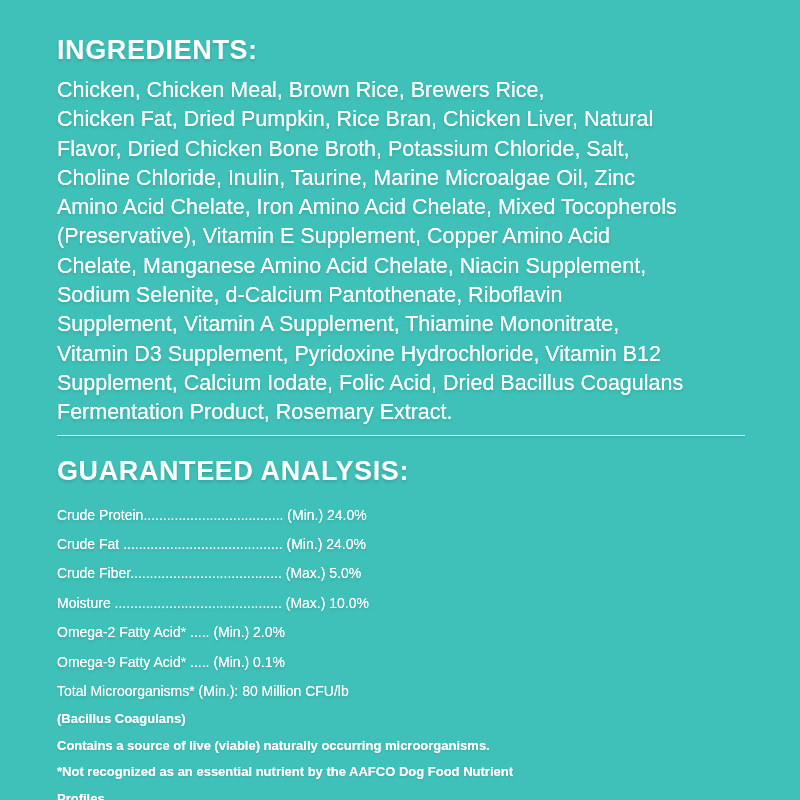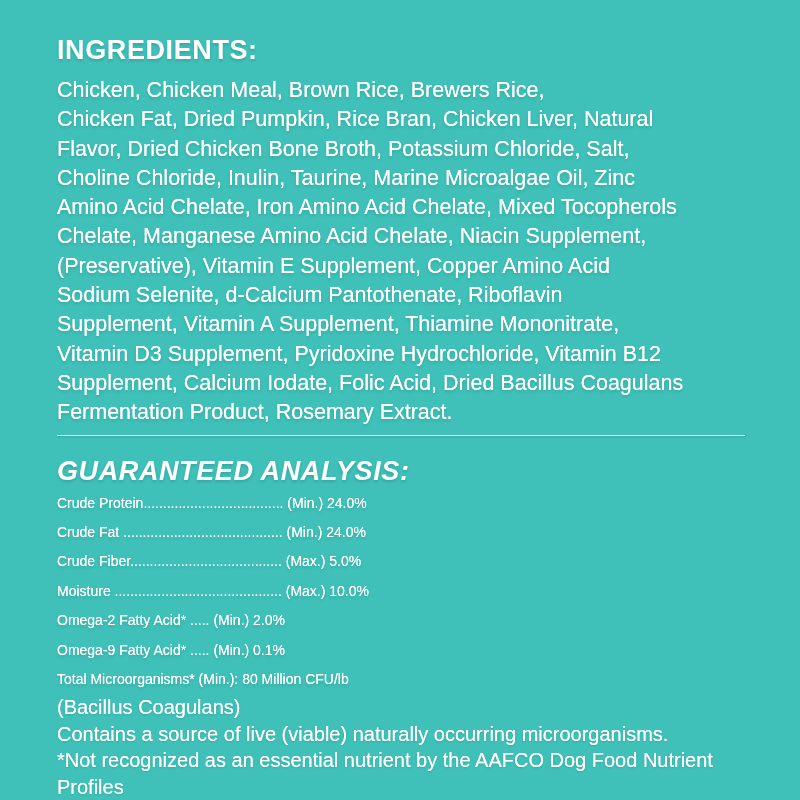--- a/index.html
+++ b/index.html
@@ -22,61 +22,62 @@
   }
   .section-heading {
     margin: 0;
     font-size: 27px;
     line-height: 28px;
     font-weight: 700;
     letter-spacing: 0.6px;
     text-shadow: 0 2px 3px rgba(0, 60, 58, 0.18);
   }
   .ingredients-heading { margin-bottom: 12px; }
-  .analysis-heading { margin-top: 21px; margin-bottom: 4px; font-style: italic; }
+  .analysis-heading { margin-top: 21px; margin-bottom: 16px; }
   .body-line {
     font-size: 21.5px;
     line-height: 29.3px;
     white-space: nowrap;
     text-shadow: 0 0 0.6px rgba(255,255,255,0.85), 0 2px 3px rgba(0, 60, 58, 0.15);
   }
   .analysis-row {
     font-size: 14px;
     line-height: 29.4px;
     white-space: nowrap;
     text-shadow: 0 0 0.6px rgba(255,255,255,0.85), 0 2px 3px rgba(0, 60, 58, 0.15);
   }
   .divider {
     border: none;
     border-top: 1.5px solid rgba(255,255,255,0.92);
     margin: 7px 5px 0 0;
     box-shadow: 0 1px 2px rgba(0, 60, 58, 0.2);
   }
   .fine-print {
-    font-size: 20px;
+    font-size: 13px;
     line-height: 26.5px;
     white-space: nowrap;
     text-shadow: 0 0 0.4px rgba(255,255,255,0.8), 0 1px 2px rgba(0, 60, 58, 0.15);
+    font-weight: bold;
   }
 </style>
 </head>
 <body>
 
 <div class="label-panel">
 
   <h2 class="section-heading ingredients-heading">INGREDIENTS:</h2>
 
   <div>
     <div class="body-line">Chicken, Chicken Meal, Brown Rice, Brewers Rice,</div>
     <div class="body-line">Chicken Fat, Dried Pumpkin, Rice Bran, Chicken Liver, Natural</div>
     <div class="body-line">Flavor, Dried Chicken Bone Broth, Potassium Chloride, Salt,</div>
     <div class="body-line">Choline Chloride, Inulin, Taurine, Marine Microalgae Oil, Zinc</div>
     <div class="body-line">Amino Acid Chelate, Iron Amino Acid Chelate, Mixed Tocopherols</div>
+    <div class="body-line">(Preservative), Vitamin E Supplement, Copper Amino Acid</div>
     <div class="body-line">Chelate, Manganese Amino Acid Chelate, Niacin Supplement,</div>
-    <div class="body-line">(Preservative), Vitamin E Supplement, Copper Amino Acid</div>
     <div class="body-line">Sodium Selenite, d-Calcium Pantothenate, Riboflavin</div>
     <div class="body-line">Supplement, Vitamin A Supplement, Thiamine Mononitrate,</div>
     <div class="body-line">Vitamin D3 Supplement, Pyridoxine Hydrochloride, Vitamin B12</div>
     <div class="body-line">Supplement, Calcium Iodate, Folic Acid, Dried Bacillus Coagulans</div>
     <div class="body-line">Fermentation Product, Rosemary Extract.</div>
   </div>
 
   <hr class="divider">
 
   <h2 class="section-heading analysis-heading">GUARANTEED ANALYSIS:</h2>

